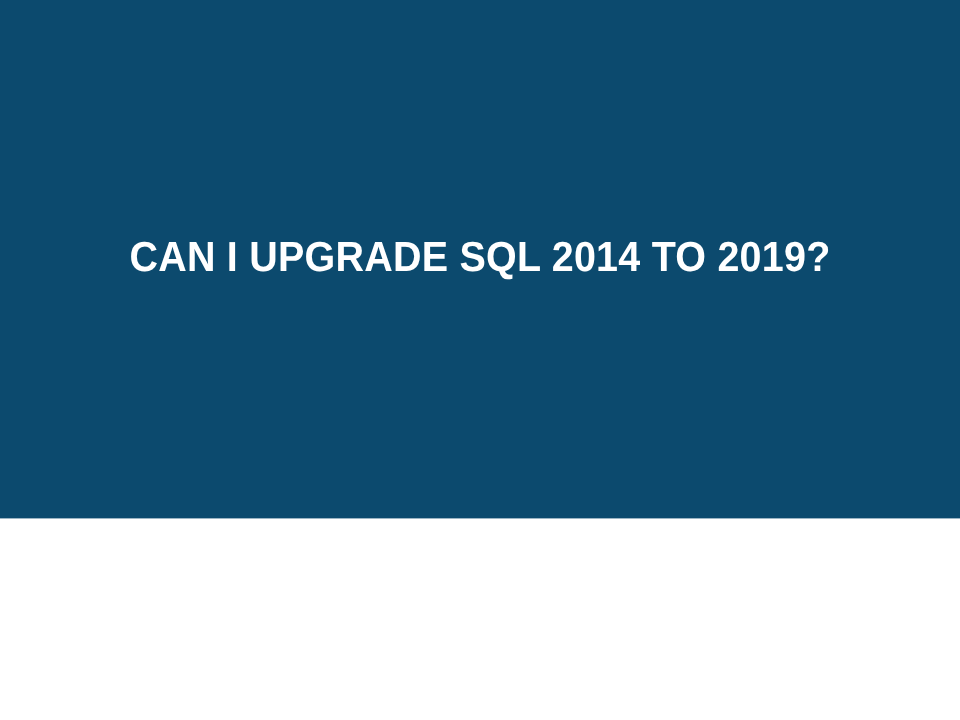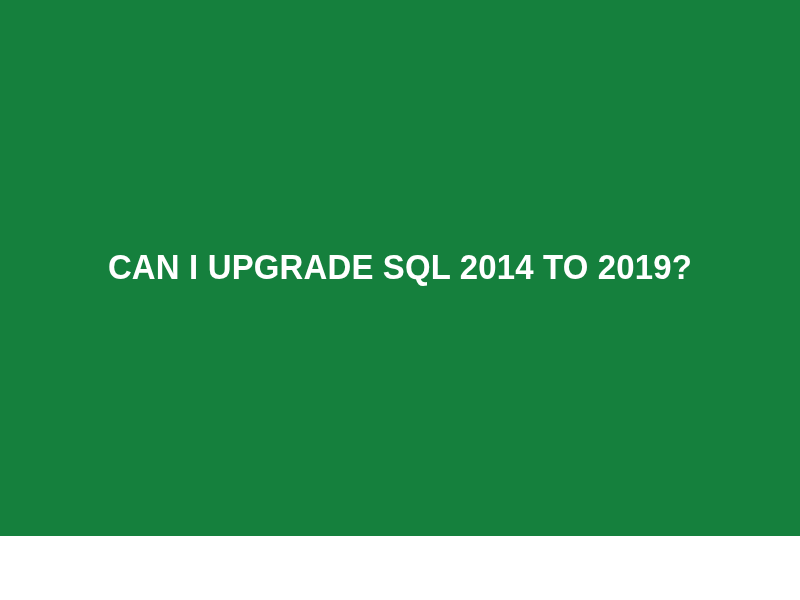--- a/index.html
+++ b/index.html
@@ -11,22 +11,22 @@
   body {
     width: 800px;
     height: 600px;
     overflow: hidden;
     font-family: "Liberation Sans", sans-serif;
   }
 
   #hero-banner {
     position: relative;
     width: 800px;
-    height: 536px;
-    background-color: #15803d;
+    height: 432px;
+    background-color: #0c4a6e;
     display: flex;
     align-items: center;
     justify-content: center;
     box-sizing: border-box;
   }
 
   #hero-title {
     display: block;
     width: 100%;
     text-align: center;

